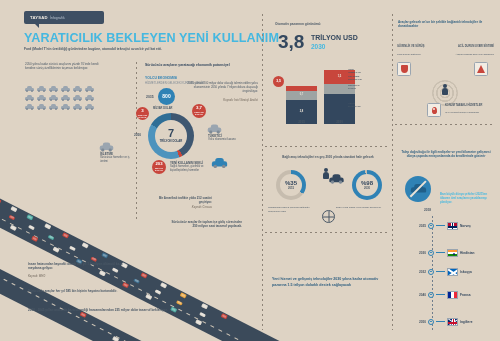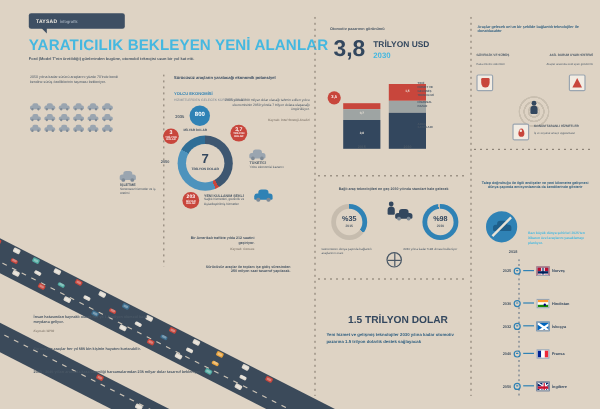--- a/index.html
+++ b/index.html
@@ -167,21 +167,21 @@
 </style>
 </head>
 <body>
 
 <div class="page">
 
   <div class="tag">
     <span class="tag-brand">TAYSAD</span>
     <span class="tag-sub">İnfografik</span>
   </div>
-  <div class="main-title">YARATICILIK BEKLEYEN YENİ ALANLAR</div>
+  <div class="main-title">YARATICILIK BEKLEYEN YENİ KULLANIM</div>
   <div class="subtitle">Ford (Model T'nin üretildiği) günlerinden bugüne, otomobil teknojisi uzun bir yol kat etti.</div>
 
   <div class="vdash" style="left:136px; top:62px; height:160px;"></div>
   <div class="vdash" style="left:262px; top:14px; height:316px;"></div>
   <div class="vdash" style="left:392px; top:14px; height:316px;"></div>
   <div class="hdash" style="left:265px; top:146px; width:124px;"></div>
   <div class="hdash" style="left:265px; top:232px; width:124px;"></div>
   <div class="hdash" style="left:395px; top:124px; width:100px;"></div>
 
   <div class="txt" style="left:25px; top:62px; width:80px; font-size:3px;">2050 yılına kadar sürücü araçlarını yüzde 70'inde kendi kendine sürüş özelliklerinin taşıması bekleniyor.</div>
@@ -470,21 +470,20 @@
     <div class="ghole">
       <span class="gn">%98</span>
       <span class="gy">2030</span>
     </div>
   </div>
 
   <div class="txt" style="left:268px; top:206px; width:52px; font-size:2.5px;">Günümüzün dünya çapında bağlantılı araçlarının oranı</div>
   <div class="txt" style="left:336px; top:206px; width:52px; font-size:2.5px;">2030 yılına kadar %98 olması bekleniyor</div>
   <div class="globe" style="left:322px; top:210px;"></div>
 
-  <div class="txt b" style="left:290px; top:260px; font-size:8.5px; color:#33475e;">1.5 TRİLYON DOLAR</div>
   <div class="txt b" style="left:272px; top:277px; width:112px; font-size:3.6px; color:#2f5f80; line-height:1.55;">Yeni hizmet ve gelişmiş teknolojiler 2030 yılına kadar otomotiv pazarına 1.5 trilyon dolarlık destek sağlayacak</div>
 
   <div class="txt b" style="left:398px; top:20px; width:96px; font-size:3.1px; color:#2f5f80;">Araçlar gelecek on'un bir şekilde bağlantılı teknolojiler ile donatılacaktır</div>
 
   <div class="txt b" style="left:397px; top:45px; width:36px; font-size:2.6px;">GÜVENLİK VE SÜRÜŞ</div>
   <div class="txt" style="left:397px; top:53px; width:34px; font-size:2.3px;">Kaza önleme sistemleri</div>
   <div class="iconbox" style="left:397px; top:62px;">
     <div class="shield"></div>
   </div>
 

